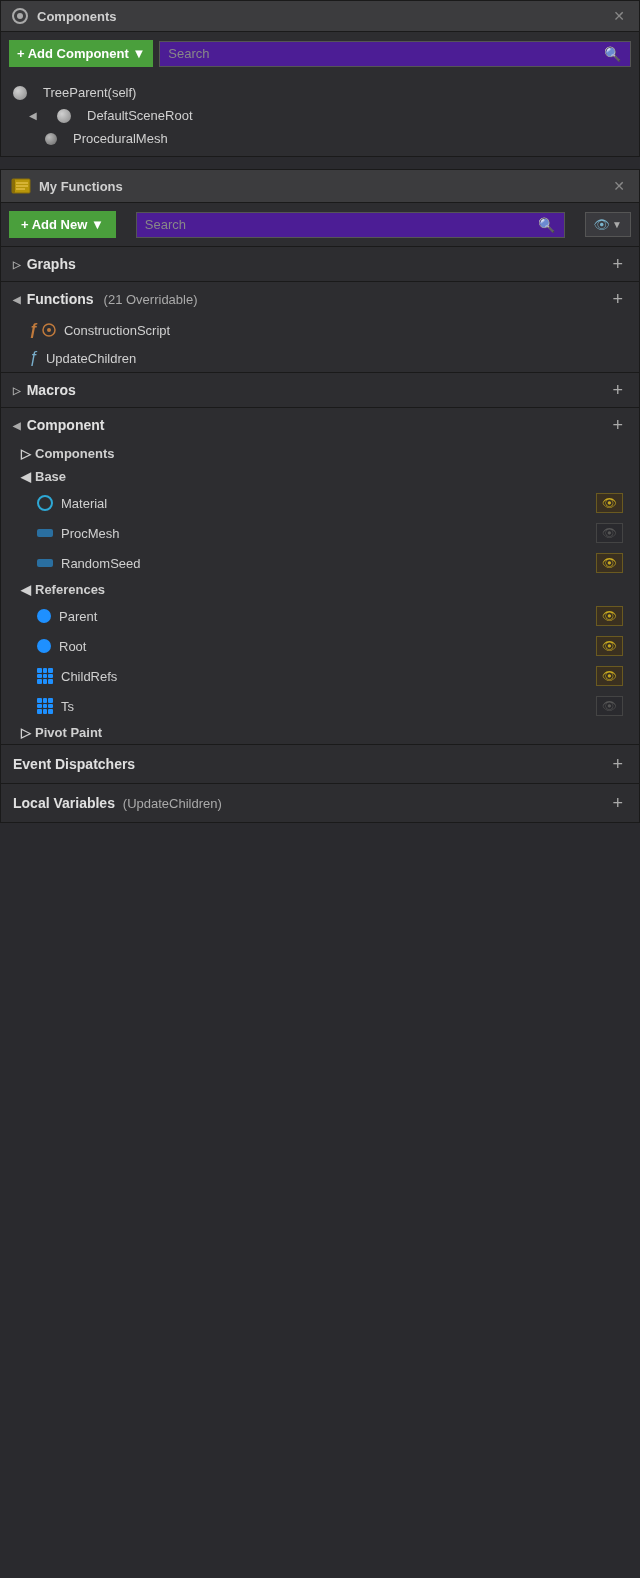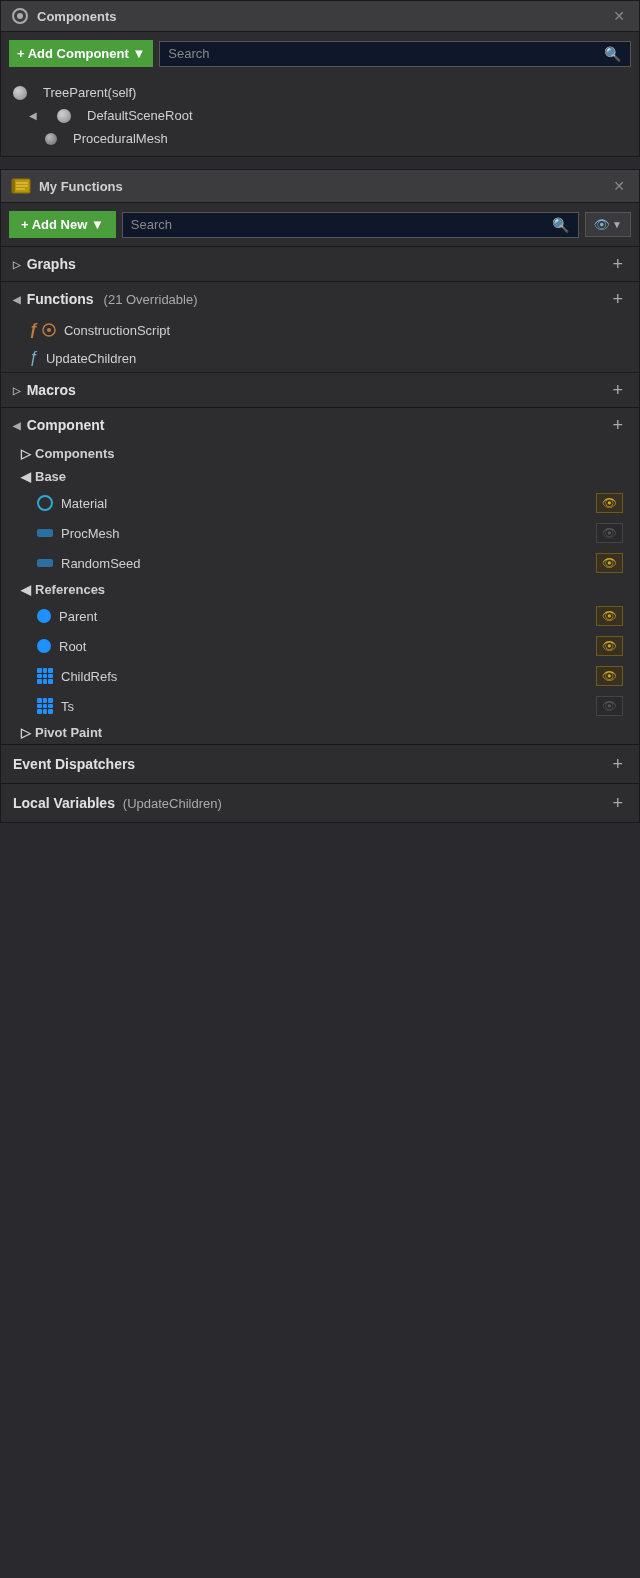--- a/index.html
+++ b/index.html
@@ -72,21 +72,21 @@
       display: flex;
       align-items: center;
       gap: 4px;
       white-space: nowrap;
     }
 
     .search-box {
       flex: 1;
       display: flex;
       align-items: center;
-      background: #0f172a;
+      background: #4c1d95;
       border: 1px solid #555;
       padding: 4px 8px;
       gap: 6px;
     }
 
     .search-box input {
       background: none;
       border: none;
       outline: none;
       color: #aaa;
@@ -152,21 +152,21 @@
     .tree-label {
       font-size: 13px;
       color: #d0d0d0;
     }
 
     
     .bp-toolbar {
       display: flex;
       align-items: center;
       padding: 8px 8px;
-      gap: 6px;
+      gap: 20px;
       background: #2d2d30;
     }
 
     .add-new-btn {
       background: #4a9f3c;
       color: white;
       border: none;
       padding: 6px 12px;
       font-size: 13px;
       font-weight: 600;

